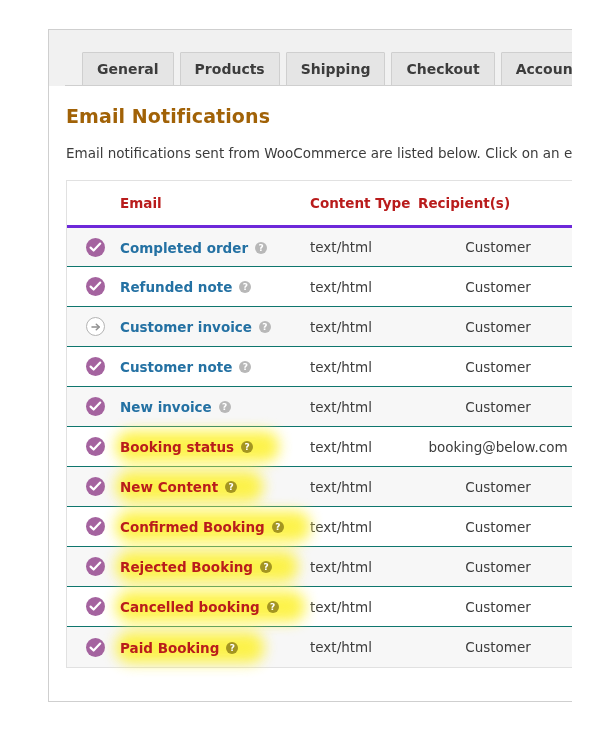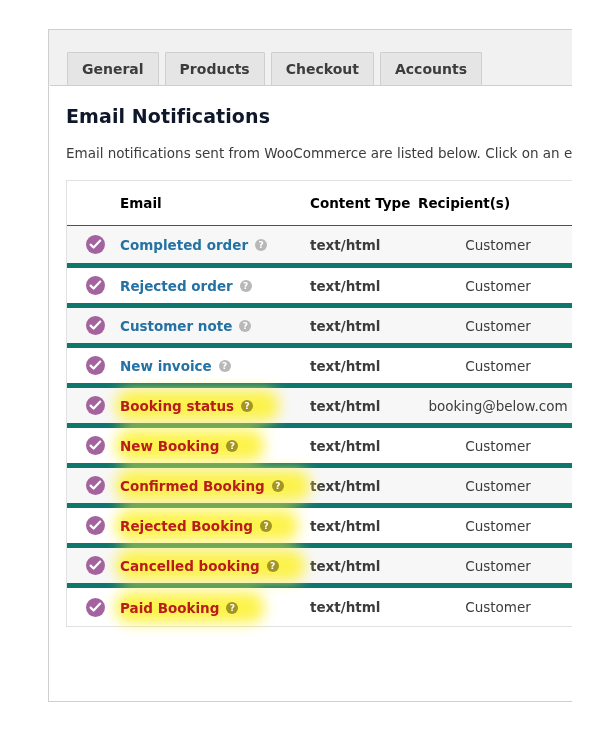--- a/index.html
+++ b/index.html
@@ -31,21 +31,21 @@
     background: #f1f1f1;
     border: 1px solid #cfcfcf;
     border-right: none;
     overflow: hidden;
   }
 
   
   .tabs {
     position: relative;
     height: 39px;
-    margin: 17px 0 0 18px;
+    margin: 17px 0 0 33px;
     display: flex;
     align-items: flex-end;
     gap: 6px;
     white-space: nowrap;
   }
   .tabs::after {
     content: "";
     position: absolute;
     left: -17px;
     right: 0;
@@ -80,21 +80,21 @@
     height: calc(100% - 56px);
     width: 100%;
     overflow: hidden;
   }
 
   .page-title {
     margin: 0;
     padding: 19px 0 0 17px;
     font-size: 19px;
     font-weight: bold;
-    color: #0f172a;
+    color: #a16207;
     letter-spacing: .1px;
   }
 
   .page-desc {
     margin: 0;
     padding: 16px 0 0 17px;
     font-size: 13.5px;
     color: #3c3c3c;
     white-space: nowrap;
     line-height: 1.5;
@@ -115,42 +115,42 @@
   }
   table.emails col.c-status { width: 53px; }
   table.emails col.c-email  { width: 190px; }
   table.emails col.c-type   { width: 108px; }
   table.emails col.c-recip  { width: 160px; }
 
   table.emails thead th {
     text-align: left;
     font-size: 13.5px;
     font-weight: bold;
-    color: #000000;
+    color: #b91c1c;
     padding: 14px 0 14px 0;
     background: #ffffff;
-    border-bottom: 1px solid #6d28d9;
+    border-bottom: 3px solid #6d28d9;
     white-space: nowrap;
   }
   table.emails tbody td {
     font-size: 13.5px;
     color: #3c3c3c;
     padding: 0;
     height: 40px;
     vertical-align: middle;
-    border-bottom: 5px solid #0f766e;
+    border-bottom: 1px solid #0f766e;
     white-space: nowrap;
   }
   table.emails tbody tr:nth-child(odd) td { background: #f7f7f7; }
   table.emails tbody tr:nth-child(even) td { background: #ffffff; }
   table.emails tbody tr:last-child td { border-bottom: none; }
 
   .cell-status { text-align: left; padding-left: 19px !important; }
   .cell-email  { padding-left: 0 !important; }
-  .cell-type   { padding-left: 0 !important; font-weight: bold; }
+  .cell-type   { padding-left: 0 !important; }
   .cell-recip  { padding-left: 0 !important; text-align: center; }
 
   
   .status-icon {
     display: inline-block;
     width: 19px;
     height: 19px;
     border-radius: 50%;
     position: relative;
     vertical-align: middle;
@@ -214,20 +214,21 @@
 </head>
 <body>
 
 <div id="screen">
 
   <div class="panel">
 
     <div class="tabs" id="tabs">
         <div class="tab">General</div>
         <div class="tab">Products</div>
+        <div class="tab">Shipping</div>
         <div class="tab">Checkout</div>
         <div class="tab">Accounts</div>
       </div>
 
     <div class="content">
 
       <h2 class="page-title">Email Notifications</h2>
 
       <p class="page-desc">Email notifications sent from WooCommerce are listed below. Click on an email to confi</p>
 
@@ -253,21 +254,30 @@
                       <path d="M1.6 6.6 L4.6 9.5 L11.2 2.6" fill="none" stroke="#ffffff" stroke-width="2.2" stroke-linecap="round" stroke-linejoin="round"></path>
                     </svg></span></td>
                 <td class="cell-email"><span class="hl-wrap"><span class="email-link">Completed order</span><span class="help-icon">?</span></span></td>
                 <td class="cell-type">text/html</td>
                 <td class="cell-recip">Customer</td>
               </tr>
               <tr class="table-row">
                 <td class="cell-status"><span class="status-icon enabled"><svg width="13" height="13" viewBox="0 0 13 13">
                       <path d="M1.6 6.6 L4.6 9.5 L11.2 2.6" fill="none" stroke="#ffffff" stroke-width="2.2" stroke-linecap="round" stroke-linejoin="round"></path>
                     </svg></span></td>
-                <td class="cell-email"><span class="hl-wrap"><span class="email-link">Rejected order</span><span class="help-icon">?</span></span></td>
+                <td class="cell-email"><span class="hl-wrap"><span class="email-link">Refunded note</span><span class="help-icon">?</span></span></td>
+                <td class="cell-type">text/html</td>
+                <td class="cell-recip">Customer</td>
+              </tr>
+              <tr class="table-row">
+                <td class="cell-status"><span class="status-icon manual"><svg width="14" height="14" viewBox="0 0 14 14">
+                      <path d="M3 7 H10" fill="none" stroke="#8f8f8f" stroke-width="1.5" stroke-linecap="round"></path>
+                      <path d="M7.3 4.2 L10.2 7 L7.3 9.8" fill="none" stroke="#8f8f8f" stroke-width="1.5" stroke-linecap="round" stroke-linejoin="round"></path>
+                    </svg></span></td>
+                <td class="cell-email"><span class="hl-wrap"><span class="email-link">Customer invoice</span><span class="help-icon">?</span></span></td>
                 <td class="cell-type">text/html</td>
                 <td class="cell-recip">Customer</td>
               </tr>
               <tr class="table-row">
                 <td class="cell-status"><span class="status-icon enabled"><svg width="13" height="13" viewBox="0 0 13 13">
                       <path d="M1.6 6.6 L4.6 9.5 L11.2 2.6" fill="none" stroke="#ffffff" stroke-width="2.2" stroke-linecap="round" stroke-linejoin="round"></path>
                     </svg></span></td>
                 <td class="cell-email"><span class="hl-wrap"><span class="email-link">Customer note</span><span class="help-icon">?</span></span></td>
                 <td class="cell-type">text/html</td>
                 <td class="cell-recip">Customer</td>
@@ -285,21 +295,21 @@
                       <path d="M1.6 6.6 L4.6 9.5 L11.2 2.6" fill="none" stroke="#ffffff" stroke-width="2.2" stroke-linecap="round" stroke-linejoin="round"></path>
                     </svg></span></td>
                 <td class="cell-email"><span class="hl-wrap"><span class="email-link">Booking status</span><span class="help-icon">?</span></span></td>
                 <td class="cell-type">text/html</td>
                 <td class="cell-recip">booking@below.com</td>
               </tr>
               <tr class="table-row hl">
                 <td class="cell-status"><span class="status-icon enabled"><svg width="13" height="13" viewBox="0 0 13 13">
                       <path d="M1.6 6.6 L4.6 9.5 L11.2 2.6" fill="none" stroke="#ffffff" stroke-width="2.2" stroke-linecap="round" stroke-linejoin="round"></path>
                     </svg></span></td>
-                <td class="cell-email"><span class="hl-wrap"><span class="email-link">New Booking</span><span class="help-icon">?</span></span></td>
+                <td class="cell-email"><span class="hl-wrap"><span class="email-link">New Content</span><span class="help-icon">?</span></span></td>
                 <td class="cell-type">text/html</td>
                 <td class="cell-recip">Customer</td>
               </tr>
               <tr class="table-row hl">
                 <td class="cell-status"><span class="status-icon enabled"><svg width="13" height="13" viewBox="0 0 13 13">
                       <path d="M1.6 6.6 L4.6 9.5 L11.2 2.6" fill="none" stroke="#ffffff" stroke-width="2.2" stroke-linecap="round" stroke-linejoin="round"></path>
                     </svg></span></td>
                 <td class="cell-email"><span class="hl-wrap"><span class="email-link">Confirmed Booking</span><span class="help-icon">?</span></span></td>
                 <td class="cell-type">text/html</td>
                 <td class="cell-recip">Customer</td>

